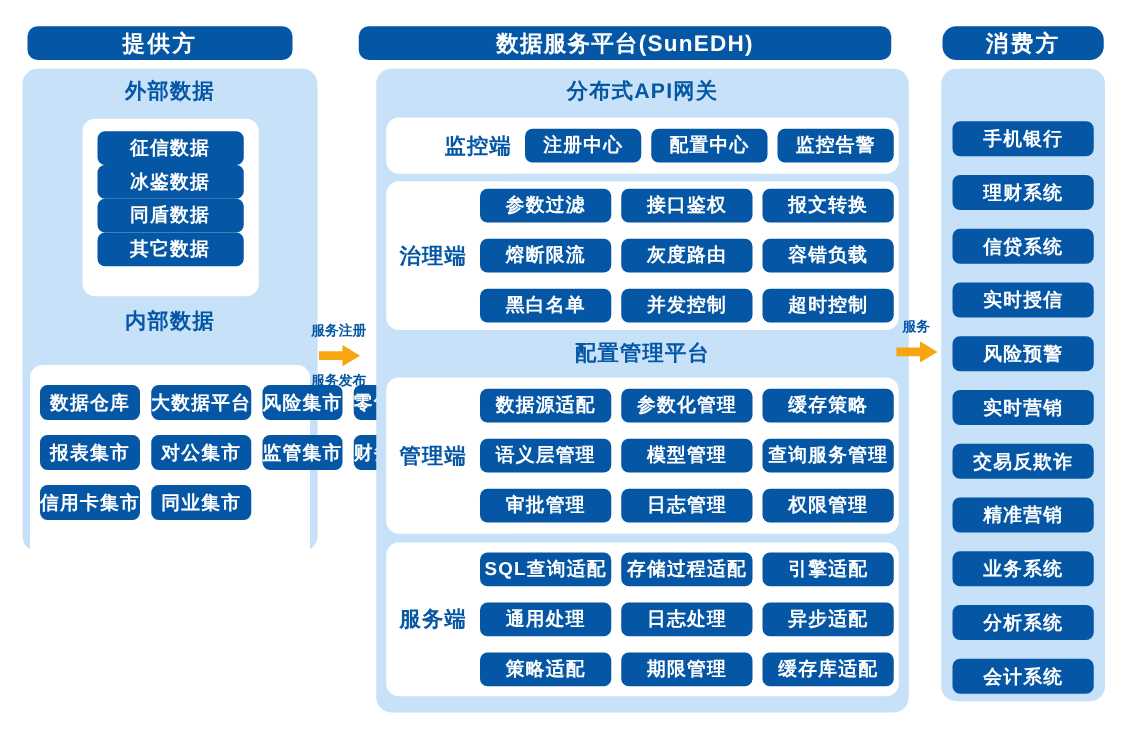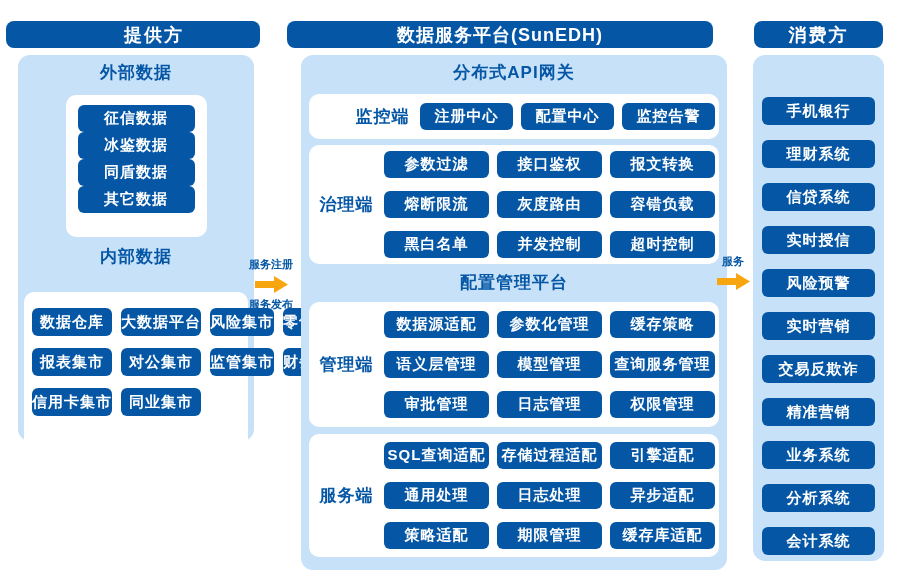--- a/index.html
+++ b/index.html
@@ -12,23 +12,23 @@
   body{
     width:900px;height:587px;position:relative;background:#fff;
     font-family:"Liberation Sans","DejaVu Sans",sans-serif;
     overflow:hidden;
   }
   .hdr{
     position:absolute;top:21px;height:27px;background:var(--blue);
     border-radius:8px;color:#fff;display:flex;align-items:center;justify-content:center;
     font-size:18px;font-weight:bold;letter-spacing:2px;
   }
-  .hdr-provider{left:6px;width:212px;padding-left:42px;}
+  .hdr-provider{left:22px;width:212px;}
   .hdr-platform{left:287px;width:426px;letter-spacing:1px;}
-  .hdr-consumer{left:754px;width:129px;}
+  .hdr-consumer{left:754px;width:129px;border-radius:11px;}
   .panel{position:absolute;top:55px;background:var(--lightblue);border-radius:12px;box-sizing:border-box;}
   .panel-provider{left:18px;width:236px;height:386px;}
   .panel-platform{left:301px;width:426px;height:515px;}
   .panel-consumer{left:753px;width:131px;height:506px;
     display:flex;flex-direction:column;align-items:center;padding-top:42px;gap:15px;}
   .section-title{
     color:var(--blue);font-weight:bold;font-size:17px;text-align:center;
     height:20px;line-height:20px;letter-spacing:1px;
   }
   .pv-title1{margin-top:8px;}

